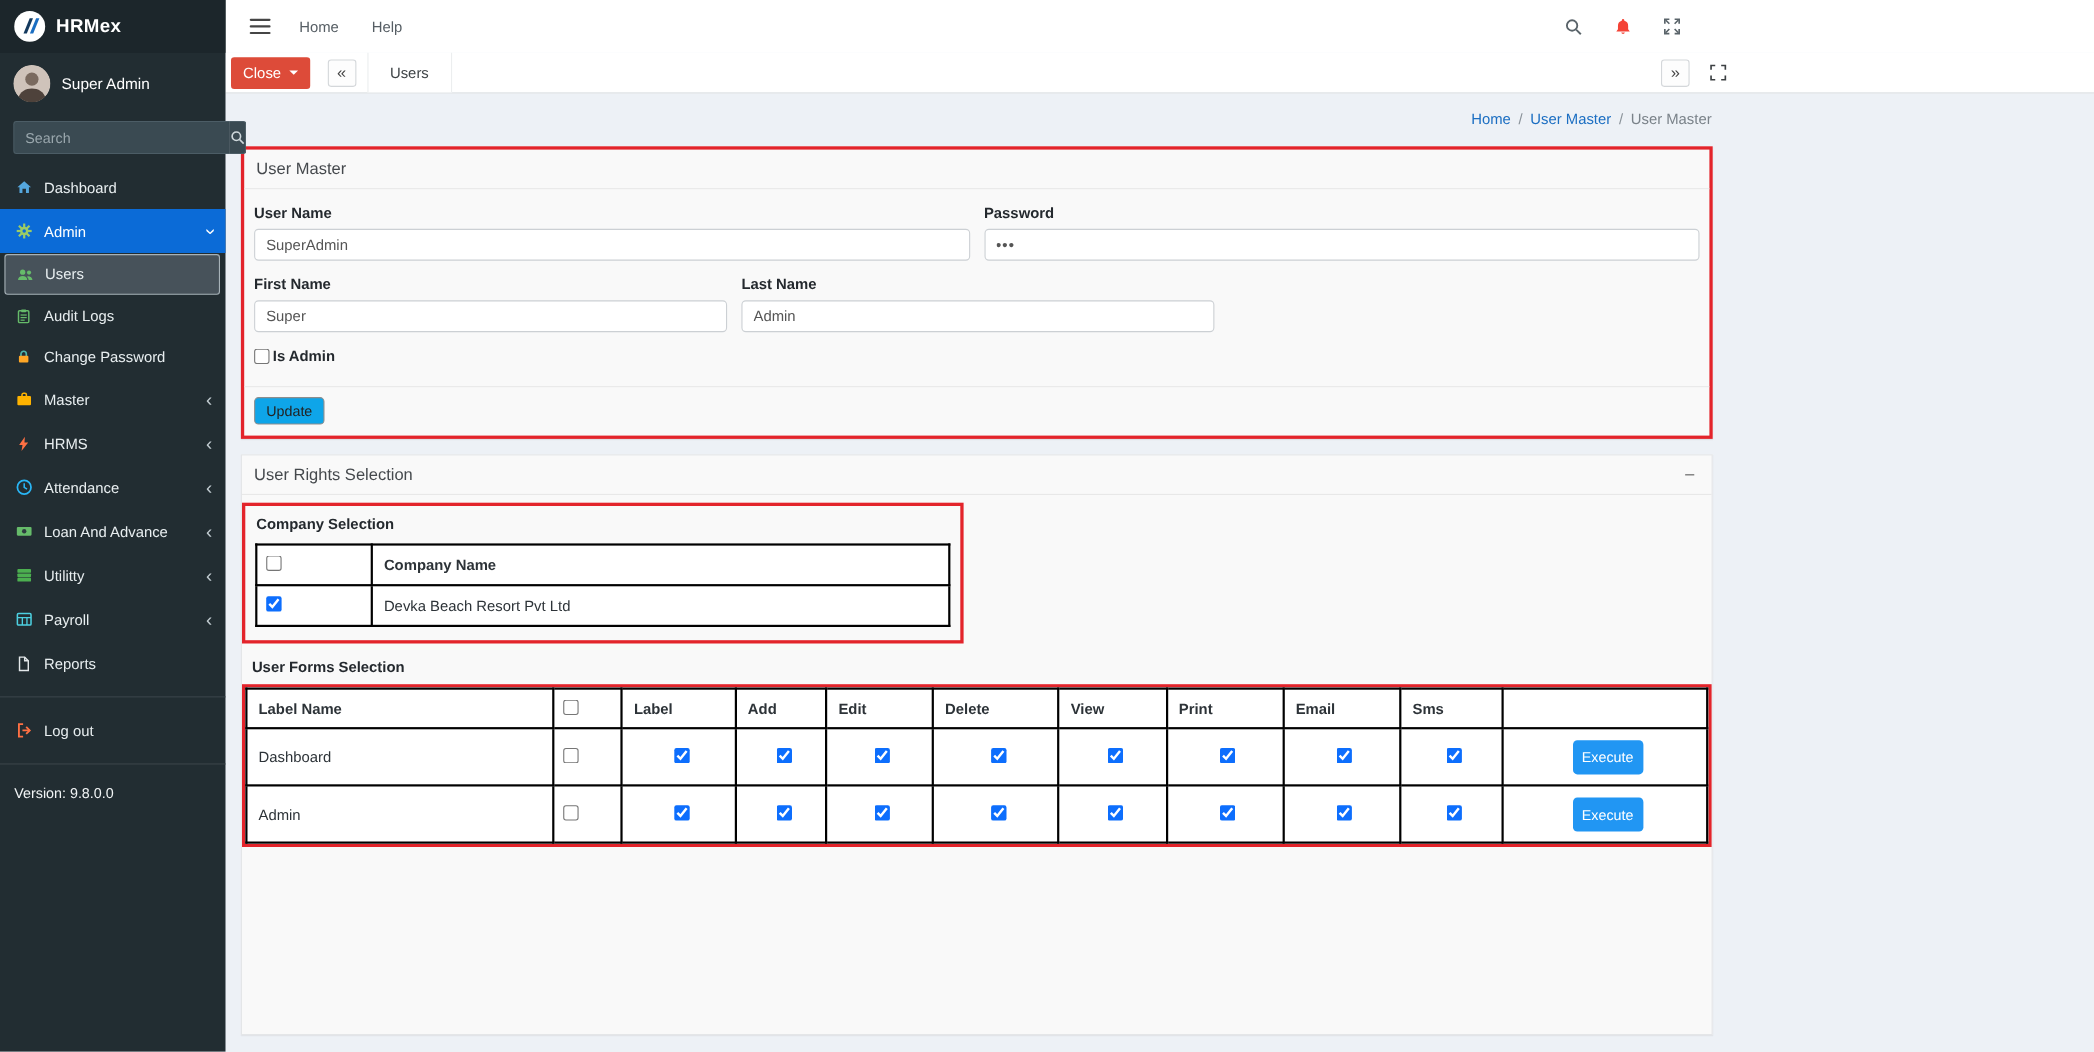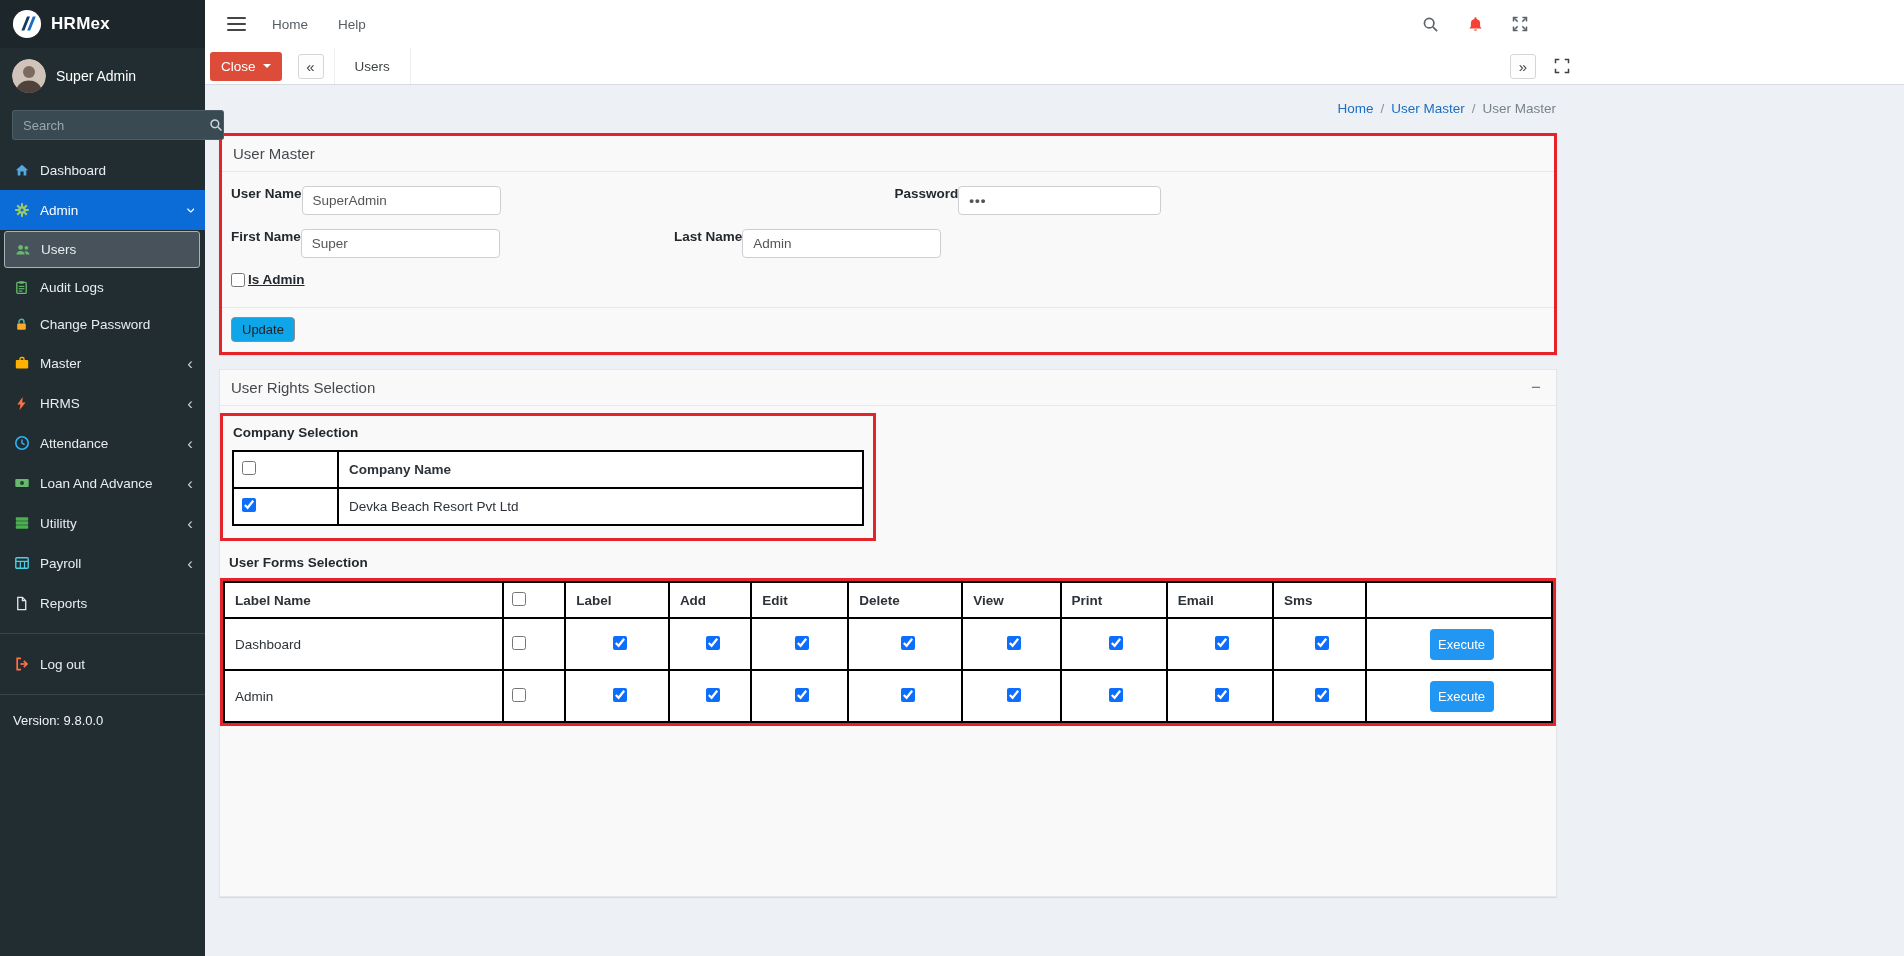--- a/index.html
+++ b/index.html
@@ -66,28 +66,28 @@
 
   .card { background:#f9f9f9; box-shadow:0 1px 1px rgba(0,0,0,.08); }
   .card.plain { border:1px solid #e4e6e8; }
   .card-header { padding:9px 11px; font-size:15px; color:#45494d; border-bottom:1px solid #e8e8e8;
                  display:flex; align-items:center; justify-content:space-between; }
   .collapse-btn { border:none; background:transparent; color:#777; font-size:17px; cursor:pointer; line-height:1; padding:0 4px; }
 
   
   .um-body { padding:14px 9px 2px 9px; }
   .field-row { display:flex; gap:13px; margin-bottom:14px; }
-  .field { display:flex; flex-direction:row; }
+  .field { display:flex; flex-direction:column; }
   .field.half { flex:1 1 0; }
   .field.third { width:430px; }
   .field label { font-weight:bold; color:#24292e; margin-bottom:7px; }
   .field input[type=text] { height:29px; border:1px solid #ccd0d4; border-radius:4px; background:#fff;
                             padding:0 10px; font-size:13.5px; color:#555; outline:none; font-family:inherit; }
   .pw { letter-spacing:1px; font-weight:bold; }
-  .is-admin { display:flex; align-items:center; gap:3px; font-weight:bold; color:#24292e; margin:6px 0 18px 0; cursor:pointer; width:max-content;text-decoration:underline; }
+  .is-admin { display:flex; align-items:center; gap:3px; font-weight:bold; color:#24292e; margin:6px 0 18px 0; cursor:pointer; width:max-content; }
   .um-footer { border-top:1px solid #e8e8e8; padding:9px 9px 10px 9px; }
   .update-btn { background:#0ea5e9; border:1px solid #8d8d8d; border-radius:4px; padding:4px 10px;
                 font-size:13px; color:#222; cursor:pointer; font-family:inherit; }
 
   input[type=checkbox] { width:14px; height:14px; accent-color:#0d6efd; cursor:pointer; }
 
   
   .ur-body { padding:7px 0 170px 0; }
   .company-wrap { width:656px; padding:5px 9px 12px 9px; margin-bottom:14px; }
   .section-title { font-weight:bold; color:#24292e; margin:4px 0 10px 1px; }

